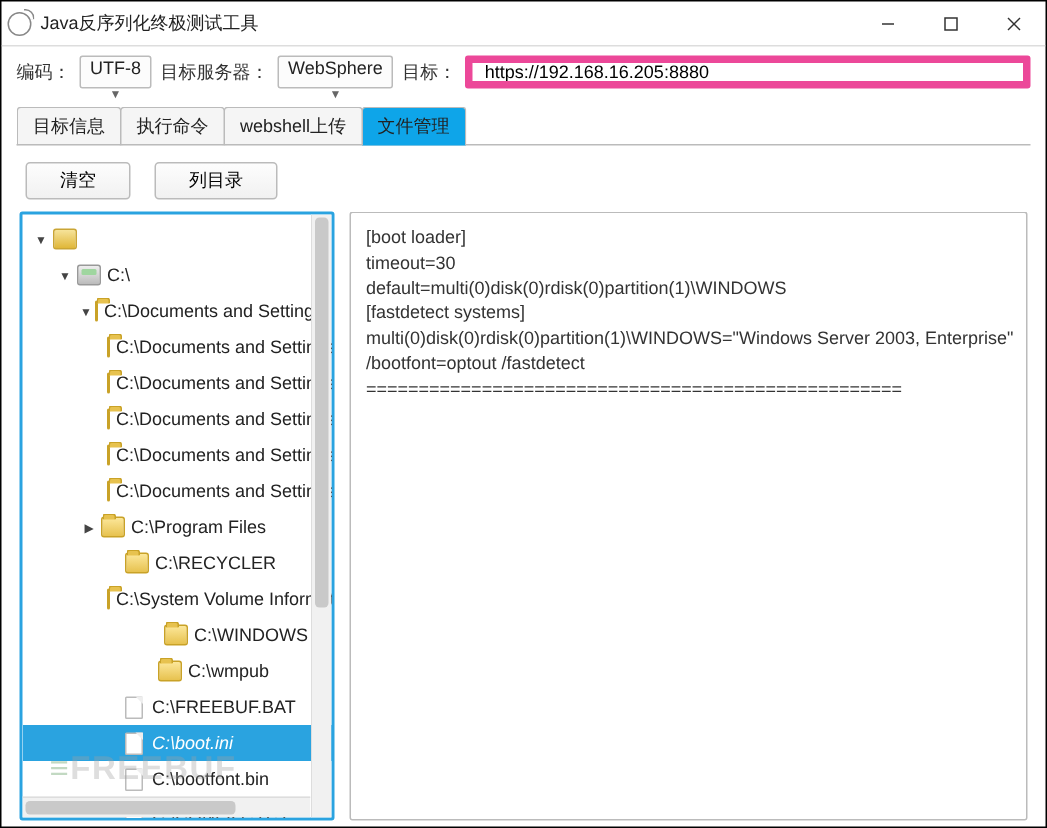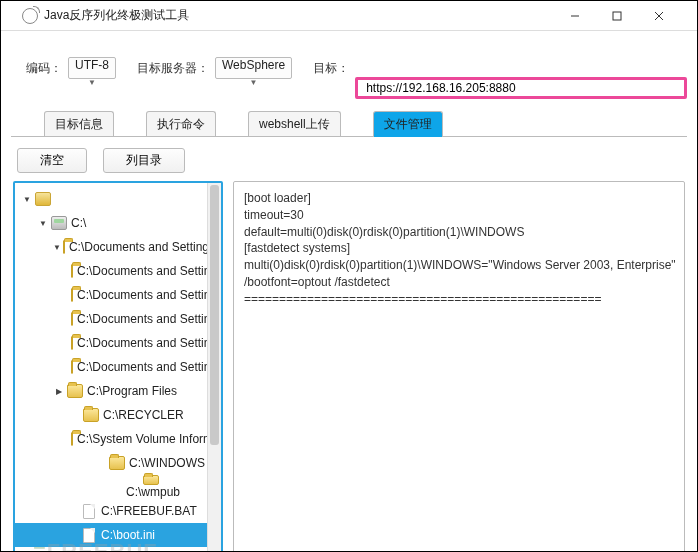--- a/index.html
+++ b/index.html
@@ -1,35 +1,35 @@
 <!DOCTYPE html>
 <html><head>
 <meta charset="utf-8">
 <style>
 * { box-sizing: border-box; margin: 0; padding: 0; font-family: "Microsoft YaHei", "Segoe UI", Arial, sans-serif; }
 body { background: #fff; width: 698px; height: 552px; overflow: hidden; border: 1px solid #000; font-size: 12px; color: #222; }
 
 
-.titlebar { height: 30px; display: flex; align-items: center; padding: 0 17px; border-bottom: 1px solid #ddd; }
+.titlebar { height: 30px; display: flex; align-items: center; padding: 0 0; border-bottom: 1px solid #ddd; }
 .titlebar .app-icon { width: 16px; height: 16px; border-radius: 50%; border: 1.5px solid #888; margin: 0 6px 0 4px; position: relative; }
 .titlebar .app-icon::after { content: ""; position: absolute; width: 6px; height: 6px; border-top: 1.5px solid #888; border-right: 1.5px solid #888; border-radius: 0 6px 0 0; top: -3px; right: -3px; }
 .titlebar .title { flex: 1; font-size: 12px; }
 .titlebar .winbtn { width: 42px; height: 28px; display: flex; align-items: center; justify-content: center; }
 .titlebar .winbtn svg { width: 10px; height: 10px; }
 
 
 .toolbar { display: flex; align-items: center; gap: 6px; padding: 6px 10px; }
-.lbl { font-size: 12px; color: #333; margin-left: 15px; }
+.lbl { font-size: 12px; color: #333; }
 .combo { display: inline-flex; align-items: center; border: 1px solid #bbb; background: #fcfcfc; height: 22px; padding: 0 6px; border-radius: 2px; gap: 6px; flex-direction: column; }
 .combo .chev { font-size: 8px; color: #666; }
-.url-input { flex: 1; height: 22px; border: 3px solid #ec4899; border-radius: 2px; padding: 0 8px; font-size: 12px; background: #fff; margin-top: 40px; }
+.url-input { flex: 1; height: 22px; border: 5px solid #ec4899; border-radius: 2px; padding: 0 8px; font-size: 12px; background: #fff; }
 
 
 .tabs { display: flex; padding: 6px 10px 0 10px; gap: 0; }
-.tab { border: 1px solid #bbb; border-bottom: none; padding: 4px 10px; background: #f5f5f5; border-radius: 3px 3px 0 0; margin-right: -1px; font-size: 12px; cursor: pointer; margin-left: 33px; }
+.tab { border: 1px solid #bbb; border-bottom: none; padding: 4px 10px; background: #f5f5f5; border-radius: 3px 3px 0 0; margin-right: -1px; font-size: 12px; cursor: pointer; }
 .tab.active { background: #0ea5e9; position: relative; z-index: 2; }
 .tabline { height: 1px; background: #bbb; margin: 0 10px; position: relative; top: -1px; z-index: 1; }
 
 
 .actions { display: flex; gap: 16px; padding: 10px 16px 8px; }
 .btn { border: 1px solid #bbb; background: linear-gradient(#fdfdfd, #f1f1f1); padding: 3px 22px; border-radius: 3px; font-size: 12px; cursor: pointer; }
 
 
 .main { display: flex; gap: 10px; padding: 0 12px 12px 12px; height: 418px; }
 .panel { border: 1px solid #bbb; background: #fff; border-radius: 2px; position: relative; overflow: hidden; }
@@ -168,31 +168,31 @@
         <div class="node" style="padding-left: 54px;">
           <span class="expander"></span>
           <span class="icon folder"></span>
           <span class="label">C:\System Volume Information</span>
         </div>
         <div class="node" style="padding-left: 54px; margin-left: 26px;">
           <span class="expander"></span>
           <span class="icon folder"></span>
           <span class="label">C:\WINDOWS</span>
         </div>
-        <div class="node" style="padding-left: 76px; flex-direction: column;">
+        <div class="node" style="padding-left: 76px;">
           <span class="expander"></span>
           <span class="icon folder"></span>
           <span class="label">C:\wmpub</span>
         </div>
         <div class="node" style="padding-left: 54px;">
           <span class="expander"></span>
           <span class="icon file"></span>
           <span class="label">C:\FREEBUF.BAT</span>
         </div>
-        <div class="node selected" style="padding-left: 54px;">
+        <div class="node selected" style="padding-left: 54px; font-style: italic;">
           <span class="expander"></span>
           <span class="icon file"></span>
           <span class="label">C:\boot.ini</span>
         </div>
         <div class="node" style="padding-left: 54px;">
           <span class="expander"></span>
           <span class="icon file"></span>
           <span class="label">C:\bootfont.bin</span>
         </div>
         <div class="node" style="padding-left: 54px;">

